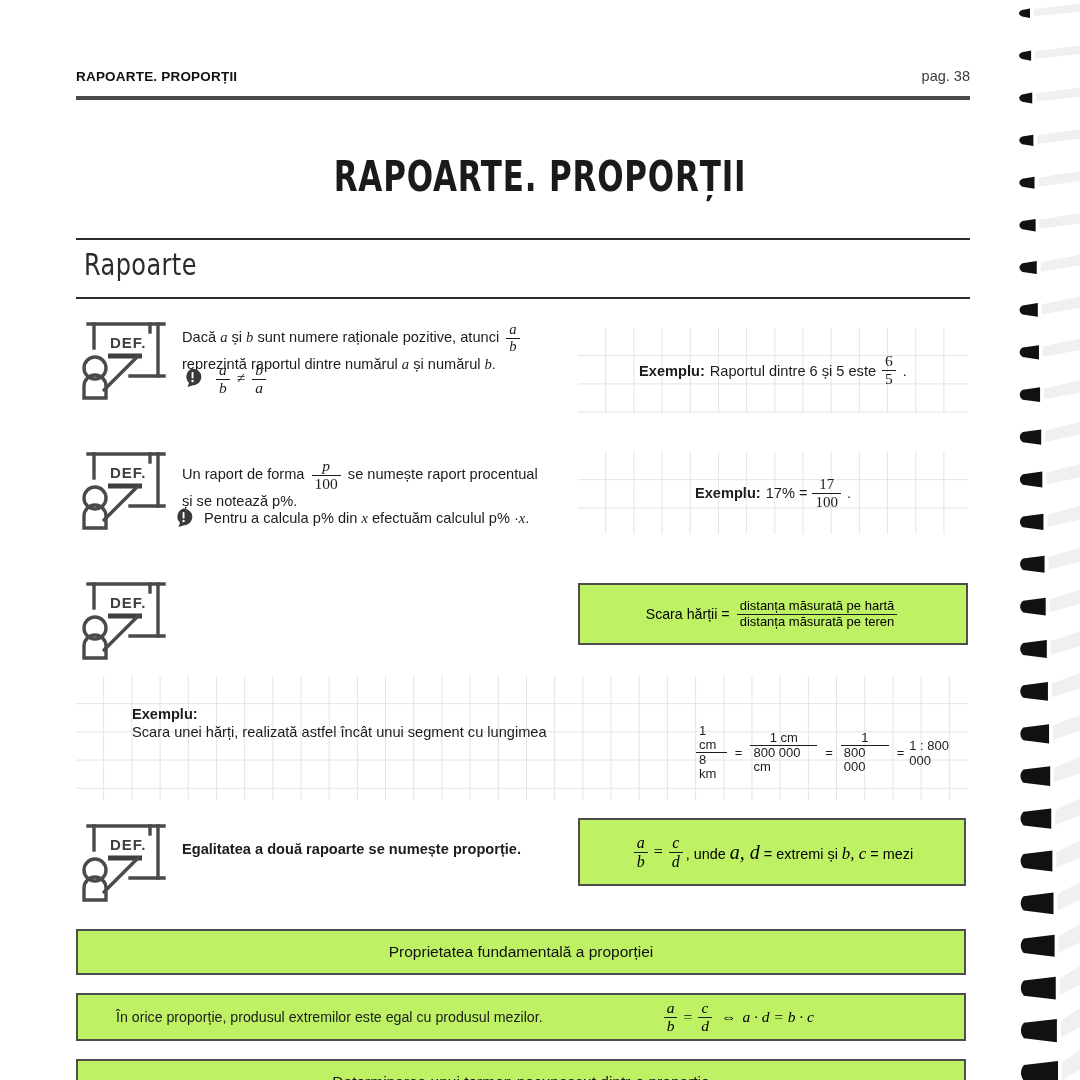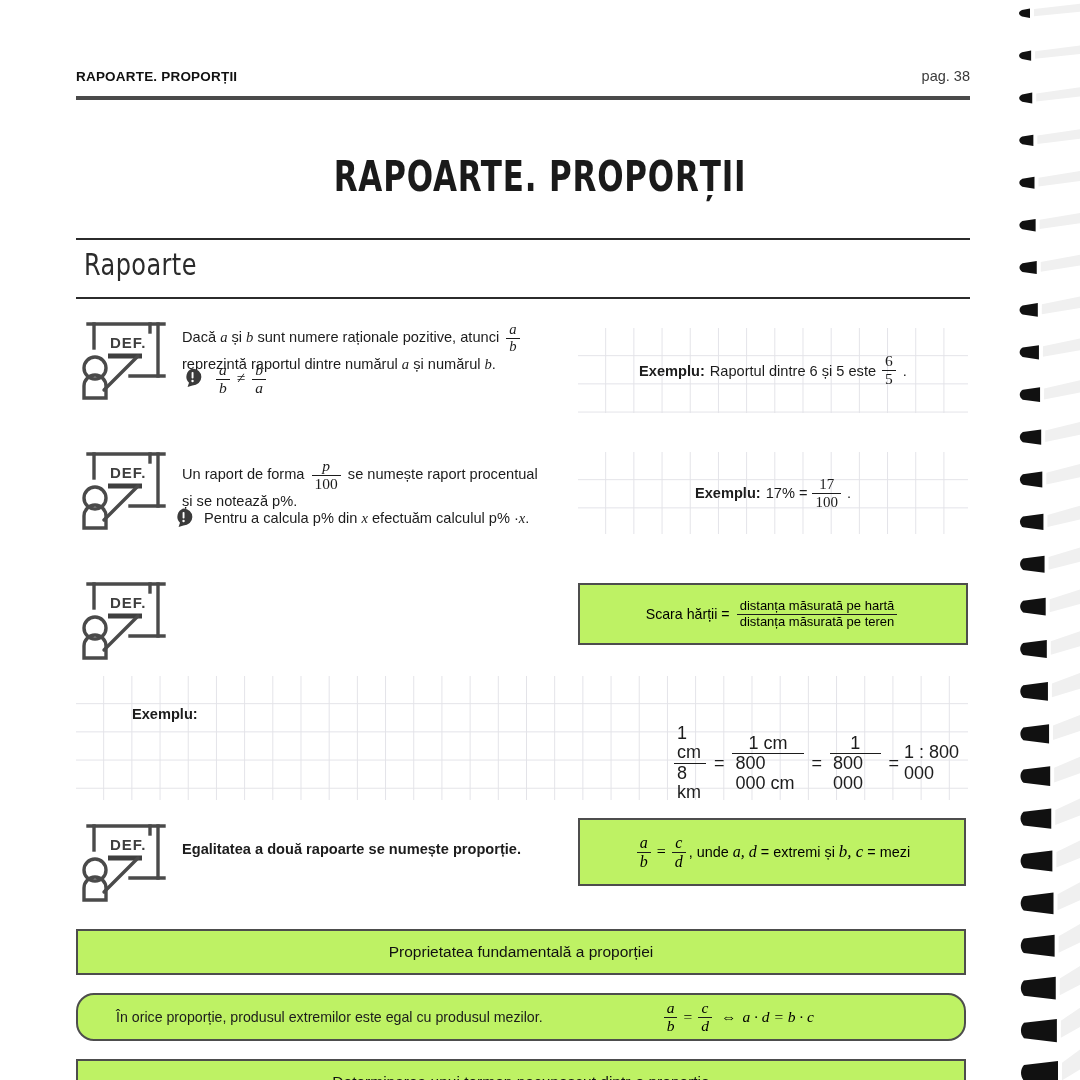--- a/index.html
+++ b/index.html
@@ -252,22 +252,23 @@
     <span style="font-size:14.2px;">Scara hărții =</span>
     <span class="frac" style="font-size:13px; margin-left:7px;">
       <span class="num" style="font-family:'Liberation Sans',sans-serif;">distanța măsurată pe hartă</span>
       <span class="den" style="font-family:'Liberation Sans',sans-serif;">distanța măsurată pe teren</span>
     </span>
   </div>
 
   <div class="gridbox" style="left:76px; top:676px; width:892px; height:124px;">
     <div style="position:absolute; left:56px; top:30px;">
       <div class="b" style="font-size:14.6px; color:#1c1c1c;">Exemplu:</div>
+      <div style="font-size:14.6px; line-height:20px; color:#1c1c1c;">Scara unei hărți, realizată astfel încât unui segment cu lungimea</div>
     </div>
-    <div style="position:absolute; left:595px; top:48px; display:flex; align-items:center; font-size:18px; color:#1c1c1c;">
+    <div style="position:absolute; left:617px; top:48px; display:flex; align-items:center; font-size:13px; color:#1c1c1c;">
       <span class="frac">
           <span class="num" style="font-family:'Liberation Sans',sans-serif;">1 cm</span>
           <span class="den" style="font-family:'Liberation Sans',sans-serif;">8 km</span>
         </span>
       <span style="margin:0 5px;">=</span>
       <span class="frac">
           <span class="num" style="font-family:'Liberation Sans',sans-serif;">1 cm</span>
           <span class="den" style="font-family:'Liberation Sans',sans-serif;">800 000 cm</span>
         </span>
       <span style="margin:0 5px;">=</span>
@@ -300,28 +301,28 @@
   <div class="frame center" style="left:578px; top:818px; width:388px; height:68px;">
     <span class="frac" style="font-size:16px;">
         <span class="num it">a</span>
         <span class="den it">b</span>
       </span>
     <span class="mathline" style="margin:0 3px; font-size:16px;">=</span>
     <span class="frac" style="font-size:16px;">
         <span class="num it">c</span>
         <span class="den it">d</span>
       </span>
-    <span style="font-size:14.4px;"><span>, unde </span><span class="it" style="font-size:16px;">a, d</span><span> = extremi și </span><span class="it" style="font-size:17px;">b, c</span><span> = mezi</span></span>
+    <span style="font-size:14.4px;"><span>, unde </span><span class="it" style="font-size:20px;">a, d</span><span> = extremi și </span><span class="it" style="font-size:17px;">b, c</span><span> = mezi</span></span>
   </div>
 
   <div class="frame center" style="left:76px; top:929px; width:890px; height:46px;">
     <span class="frame-lbl">Proprietatea fundamentală a proporției</span>
   </div>
 
-  <div class="frame" style="left:76px; top:993px; width:890px; height:48px; padding-left:38px;border-radius:18px;">
+  <div class="frame" style="left:76px; top:993px; width:890px; height:48px; padding-left:38px;">
     <span style="font-size:14.2px; color:#1c1c1c;">În orice proporție, produsul extremilor este egal cu produsul mezilor.</span>
     <span style="display:flex; align-items:center; margin-left:118px; font-size:15.5px;">
       <span class="frac">
           <span class="num it">a</span>
           <span class="den it">b</span>
         </span>
       <span class="mathline" style="margin:0 3px;">=</span>
       <span class="frac">
           <span class="num it">c</span>
           <span class="den it">d</span>

